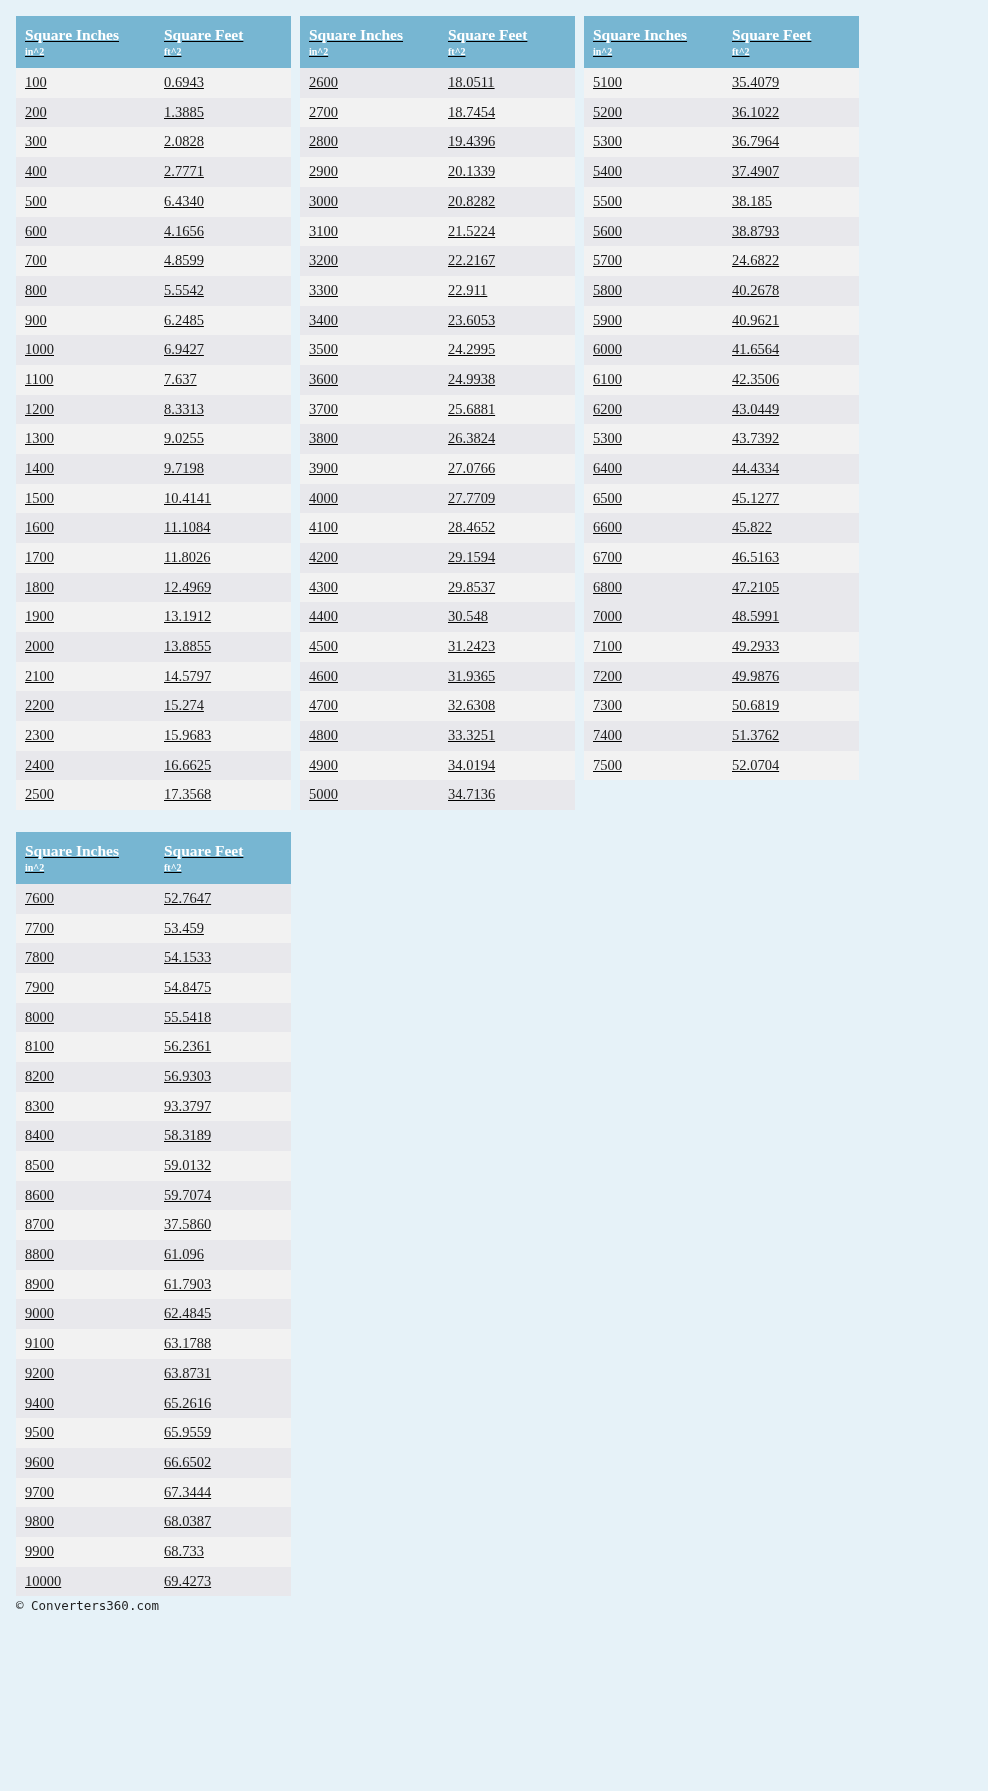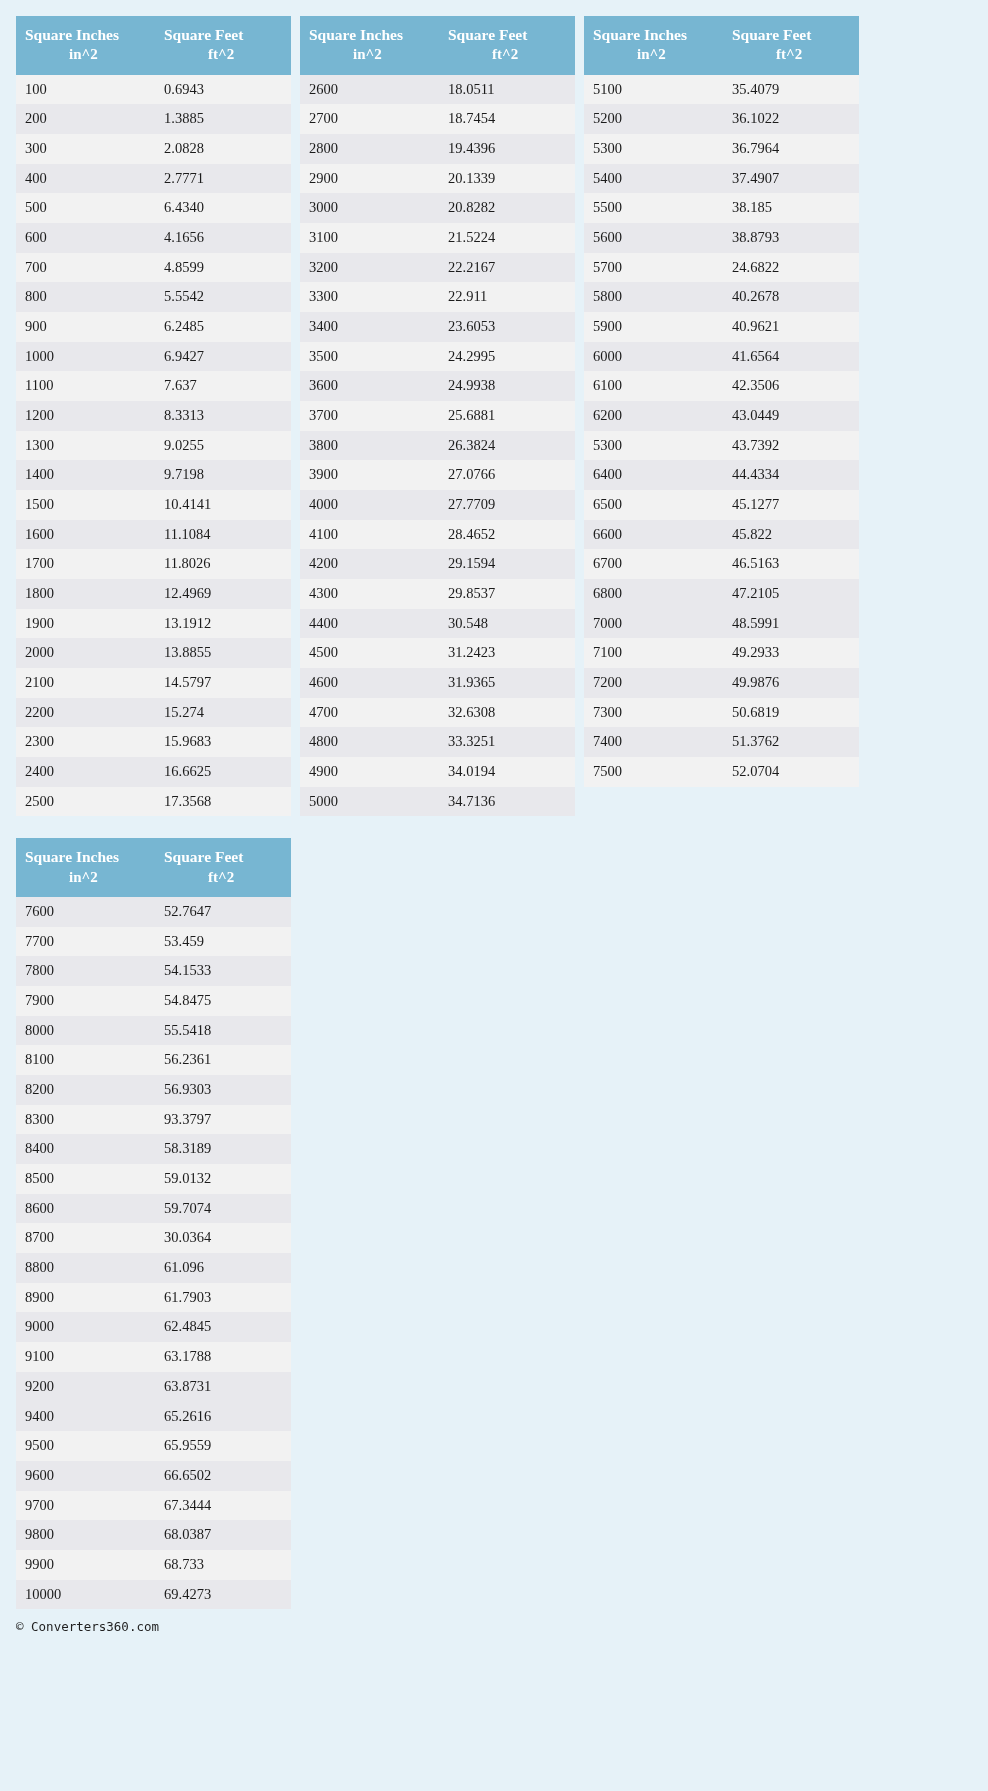--- a/index.html
+++ b/index.html
@@ -19,20 +19,21 @@
     box-sizing: border-box;
     padding: 16px 0 0 16px;
   }
 
   
   .table-group {
     display: flex;
     flex-direction: row;
     align-items: flex-start;
     gap: 9px;
+    text-decoration: underline;
   }
   .table-group + .table-group {
     margin-top: 22px;
   }
 
   table.conv {
     border-collapse: collapse;
     border-spacing: 0;
     width: 245px;
     table-layout: fixed;
@@ -46,42 +47,41 @@
     font-size: 15.5px;
     line-height: 1.30;
     text-align: left;
     padding: 9px 6px 10px 9px;
     vertical-align: top;
     border: 0;
     white-space: nowrap;
   }
   table.conv thead th .unit {
     display: block;
-    font-size: 15px;
-    margin-left: 44px;
+    font-size: 10px;
   }
   table.conv thead th.col-a { width: 124px; }
   table.conv thead th.col-b { width: 121px; }
 
   table.conv tbody td {
     font-family: "Liberation Serif", "DejaVu Serif", serif;
     font-size: 14.5px;
     color: #1b1b1b;
     padding: 6px 6px 7px 9px;
     border: 0;
     line-height: 1.15;
     height: 15px;
     white-space: nowrap;
   }
   table.conv tbody tr.r-light td { background: #f2f2f2; }
   table.conv tbody tr.r-dark  td { background: #e8e8ec; }
 
   
   .footer {
-    margin: 10px 0 0 16px;
+    margin: 2px 0 0 16px;
     padding-bottom: 16px;
     font-family: "DejaVu Sans Mono", "Liberation Mono", monospace;
     font-size: 12.5px;
     color: #1f1f1f;
     letter-spacing: 0px;
   }
 </style>
 </head>
 <body>
 
@@ -463,21 +463,21 @@
             <tr class="r-light">
               <td>8500</td>
               <td>59.0132</td>
             </tr>
             <tr class="r-dark">
               <td>8600</td>
               <td>59.7074</td>
             </tr>
             <tr class="r-light">
               <td>8700</td>
-              <td>30.0364</td>
+              <td>37.5860</td>
             </tr>
             <tr class="r-dark">
               <td>8800</td>
               <td>61.096</td>
             </tr>
             <tr class="r-light">
               <td>8900</td>
               <td>61.7903</td>
             </tr>
             <tr class="r-dark">

